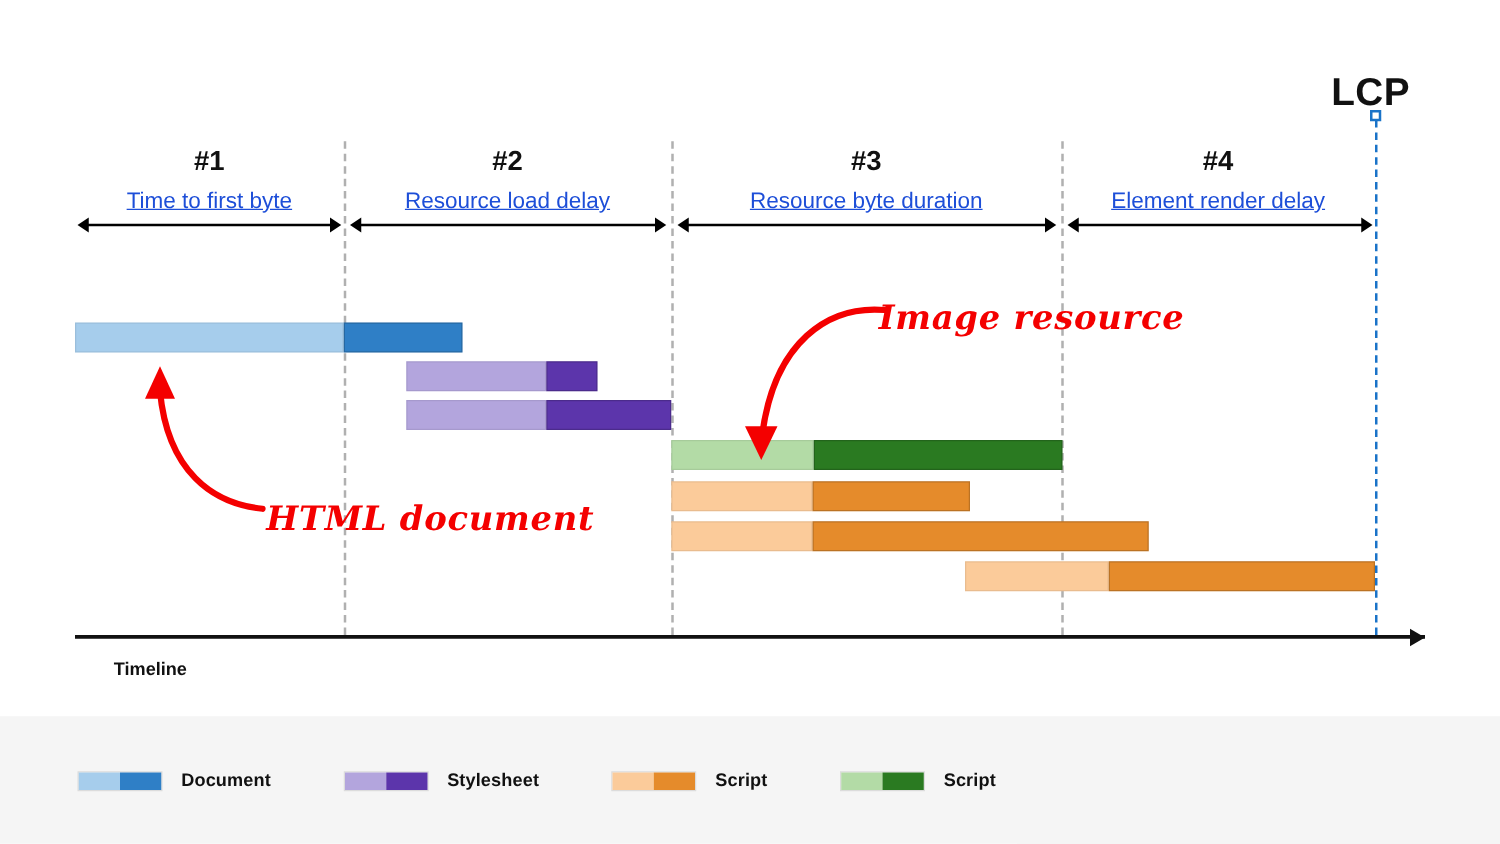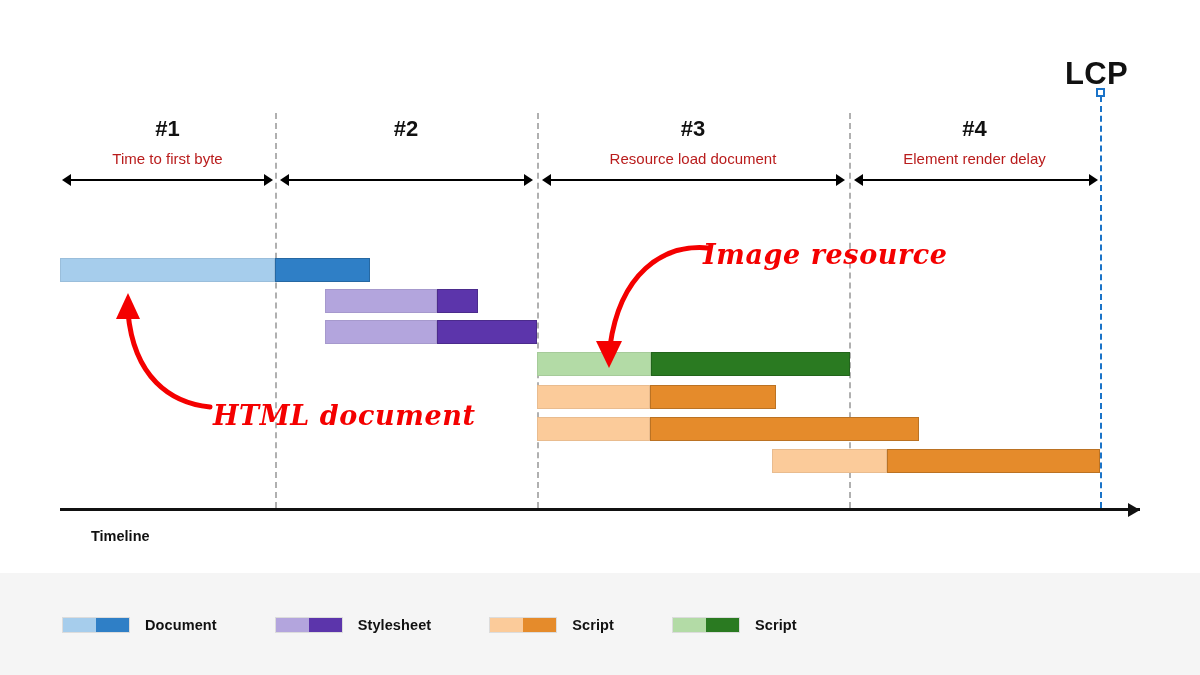--- a/index.html
+++ b/index.html
@@ -20,21 +20,21 @@
   .lcp-title{position:absolute;font-size:31px;font-weight:bold;color:#111;letter-spacing:.3px;}
 
   
   .vline{position:absolute;width:0;border-left:2px dashed #b0b0b0;}
   .lcp-line{position:absolute;width:0;border-left:2px dashed #1a73c8;}
   .lcp-cap{position:absolute;width:9px;height:9px;border:2px solid #1a73c8;background:#fff;box-sizing:border-box;}
 
   
   .phase{position:absolute;text-align:center;}
   .phase-num{font-size:22px;font-weight:bold;color:#111;line-height:1;margin-bottom:11px;}
-  .phase-name{font-size:15px;color:#b91c1c;line-height:1;white-space:nowrap;}
+  .phase-name{font-size:18px;color:#1d4ed8;line-height:1;white-space:nowrap;text-decoration:underline;}
 
   
   .measure{position:absolute;height:12px;}
   .measure .shaft{position:absolute;left:7px;right:7px;top:5px;height:2px;background:#000;}
   .measure .head{position:absolute;top:0;width:0;height:0;border-top:6px solid transparent;border-bottom:6px solid transparent;}
   .measure .head.l{left:0;border-right:9px solid #000;}
   .measure .head.r{right:0;border-left:9px solid #000;}
 
   
   .bar{position:absolute;height:24px;display:flex;box-sizing:border-box;}
@@ -71,30 +71,31 @@
     <div class="phase-name">Time to first byte</div>
   </div>
   <div class="measure" style="left:62px;top:174px;width:211px;">
     <div class="head l"></div>
     <div class="shaft"></div>
     <div class="head r"></div>
   </div>
 
   <div class="phase" style="left:275px;top:118px;width:262px;">
     <div class="phase-num">#2</div>
+    <div class="phase-name">Resource load delay</div>
   </div>
   <div class="measure" style="left:280px;top:174px;width:253px;">
     <div class="head l"></div>
     <div class="shaft"></div>
     <div class="head r"></div>
   </div>
 
   <div class="phase" style="left:537px;top:118px;width:312px;">
     <div class="phase-num">#3</div>
-    <div class="phase-name">Resource load document</div>
+    <div class="phase-name">Resource byte duration</div>
   </div>
   <div class="measure" style="left:542px;top:174px;width:303px;">
     <div class="head l"></div>
     <div class="shaft"></div>
     <div class="head r"></div>
   </div>
 
   <div class="phase" style="left:849px;top:118px;width:251px;">
     <div class="phase-num">#4</div>
     <div class="phase-name">Element render delay</div>

